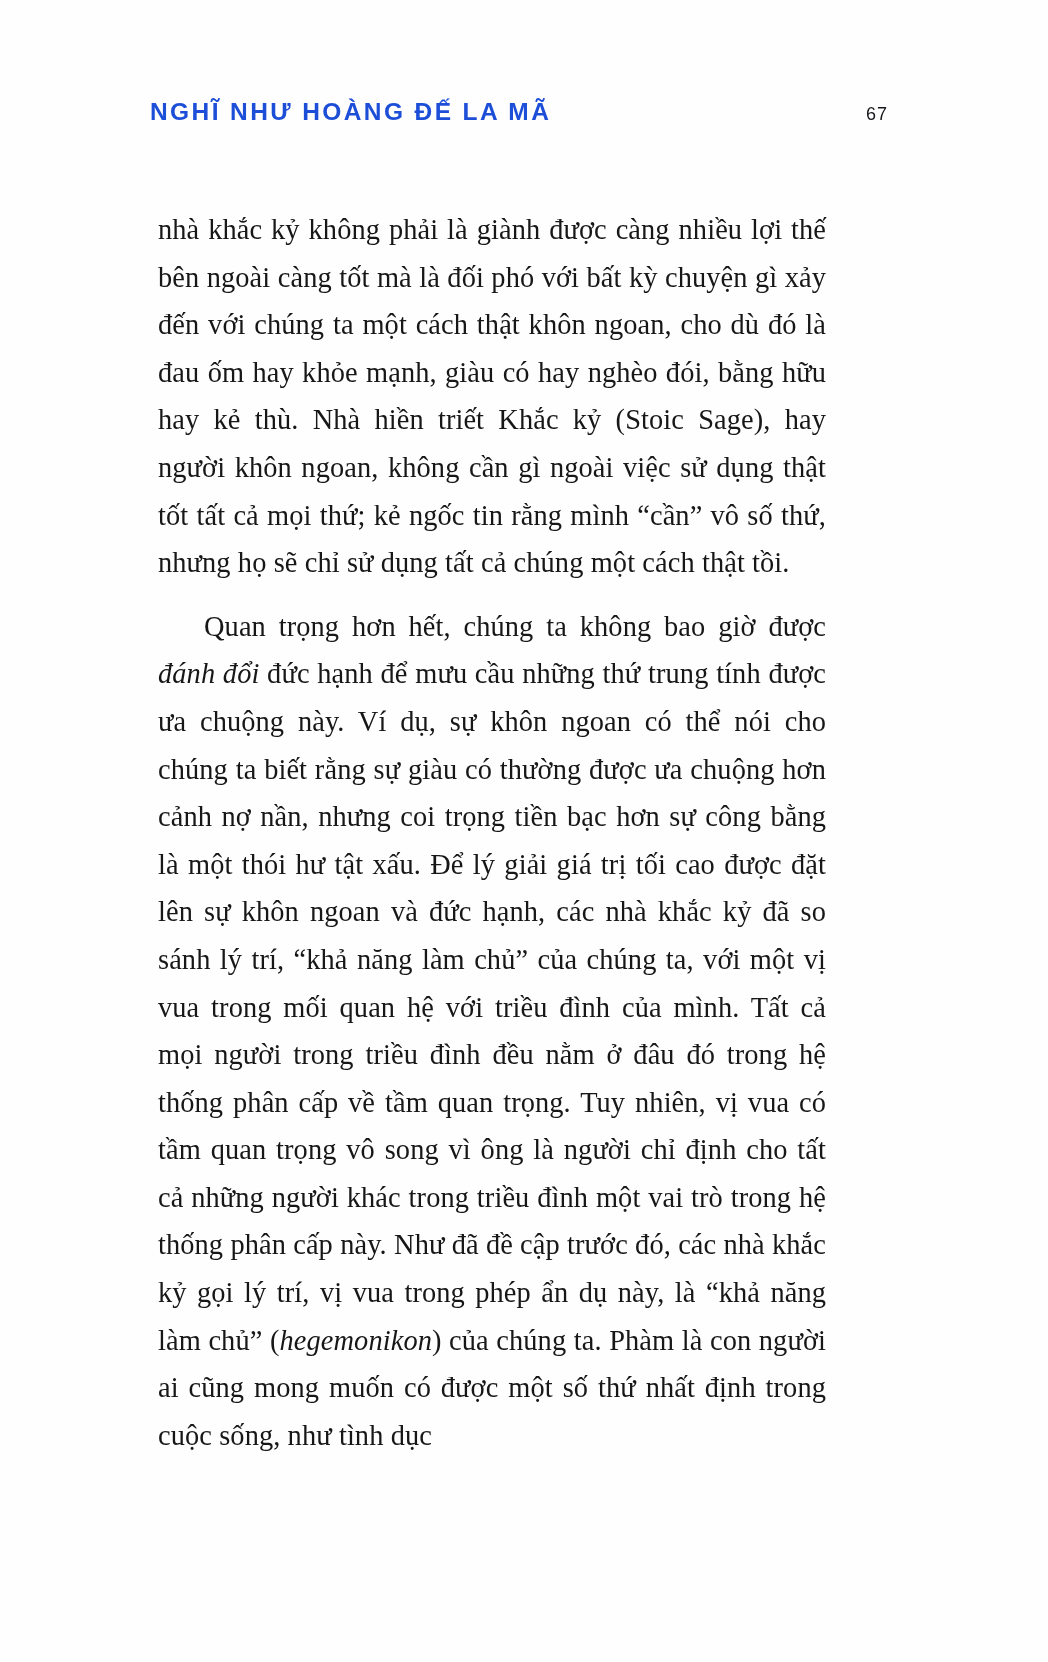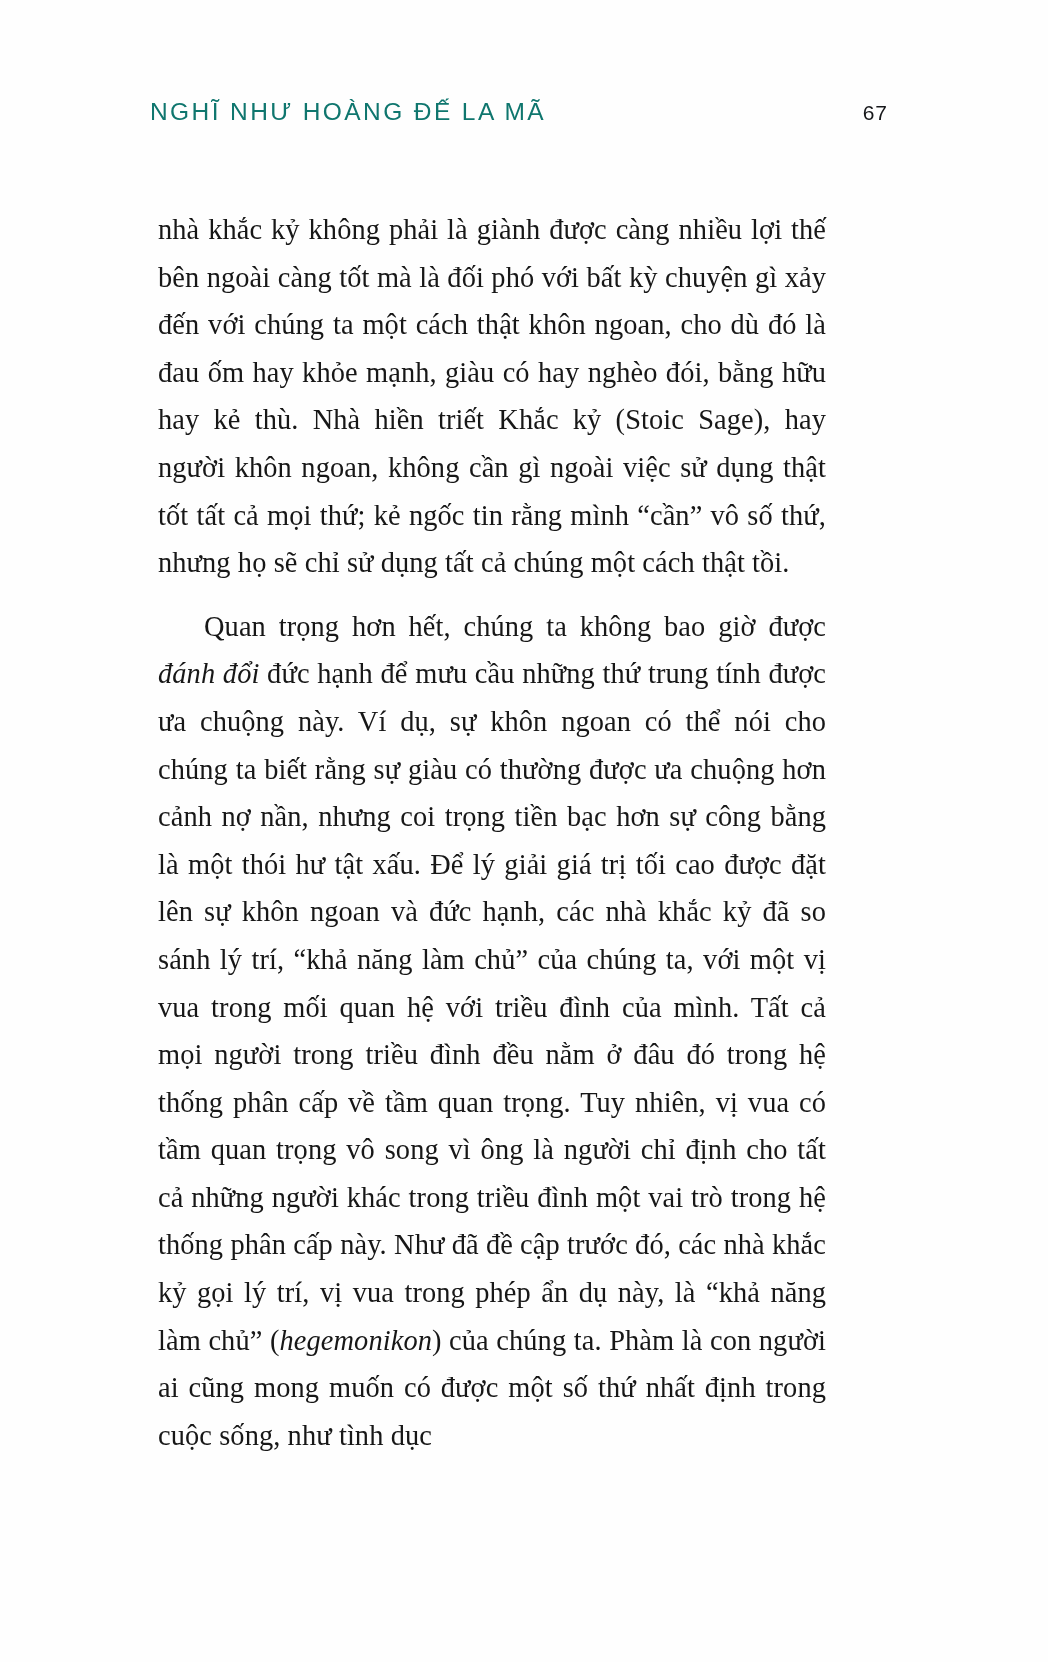--- a/index.html
+++ b/index.html
@@ -27,28 +27,28 @@
     right: 142px;
     height: 34px;
     display: flex;
     align-items: baseline;
     justify-content: space-between;
   }
   .running-head .title {
     font-family: "Liberation Sans", "DejaVu Sans", sans-serif;
     font-size: 24.5px;
     letter-spacing: 2.4px;
-    color: #0f766e;
-    font-weight: 400;
+    color: #1d4ed8;
+    font-weight: 700;
     white-space: nowrap;
     padding-left: 8px;
   }
   .running-head .folio {
     font-family: "Liberation Sans", "DejaVu Sans", sans-serif;
-    font-size: 21px;
+    font-size: 18px;
     letter-spacing: 1px;
     color: #16171a;
     padding-right: 18px;
   }
   .body-text {
     position: absolute;
     top: 190px;
     left: 142px;
     width: 700px;
     font-size: 28.4px;

